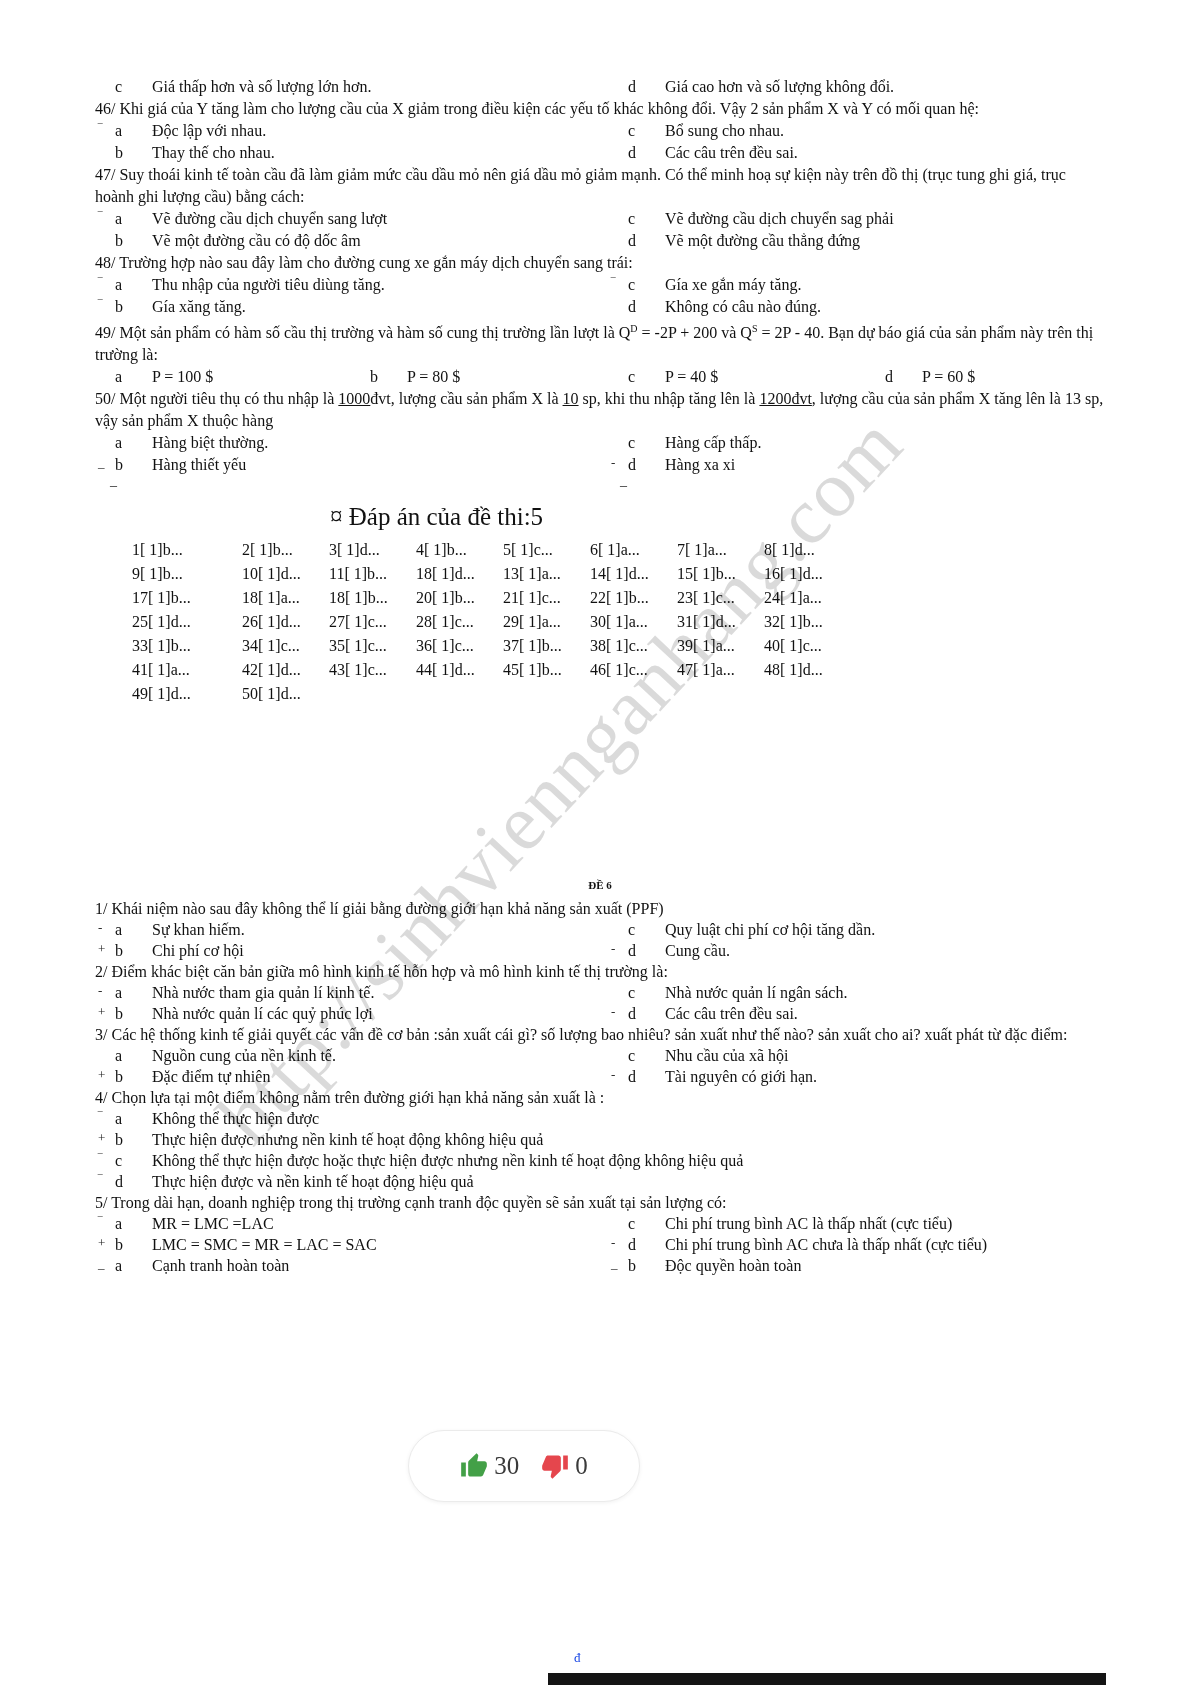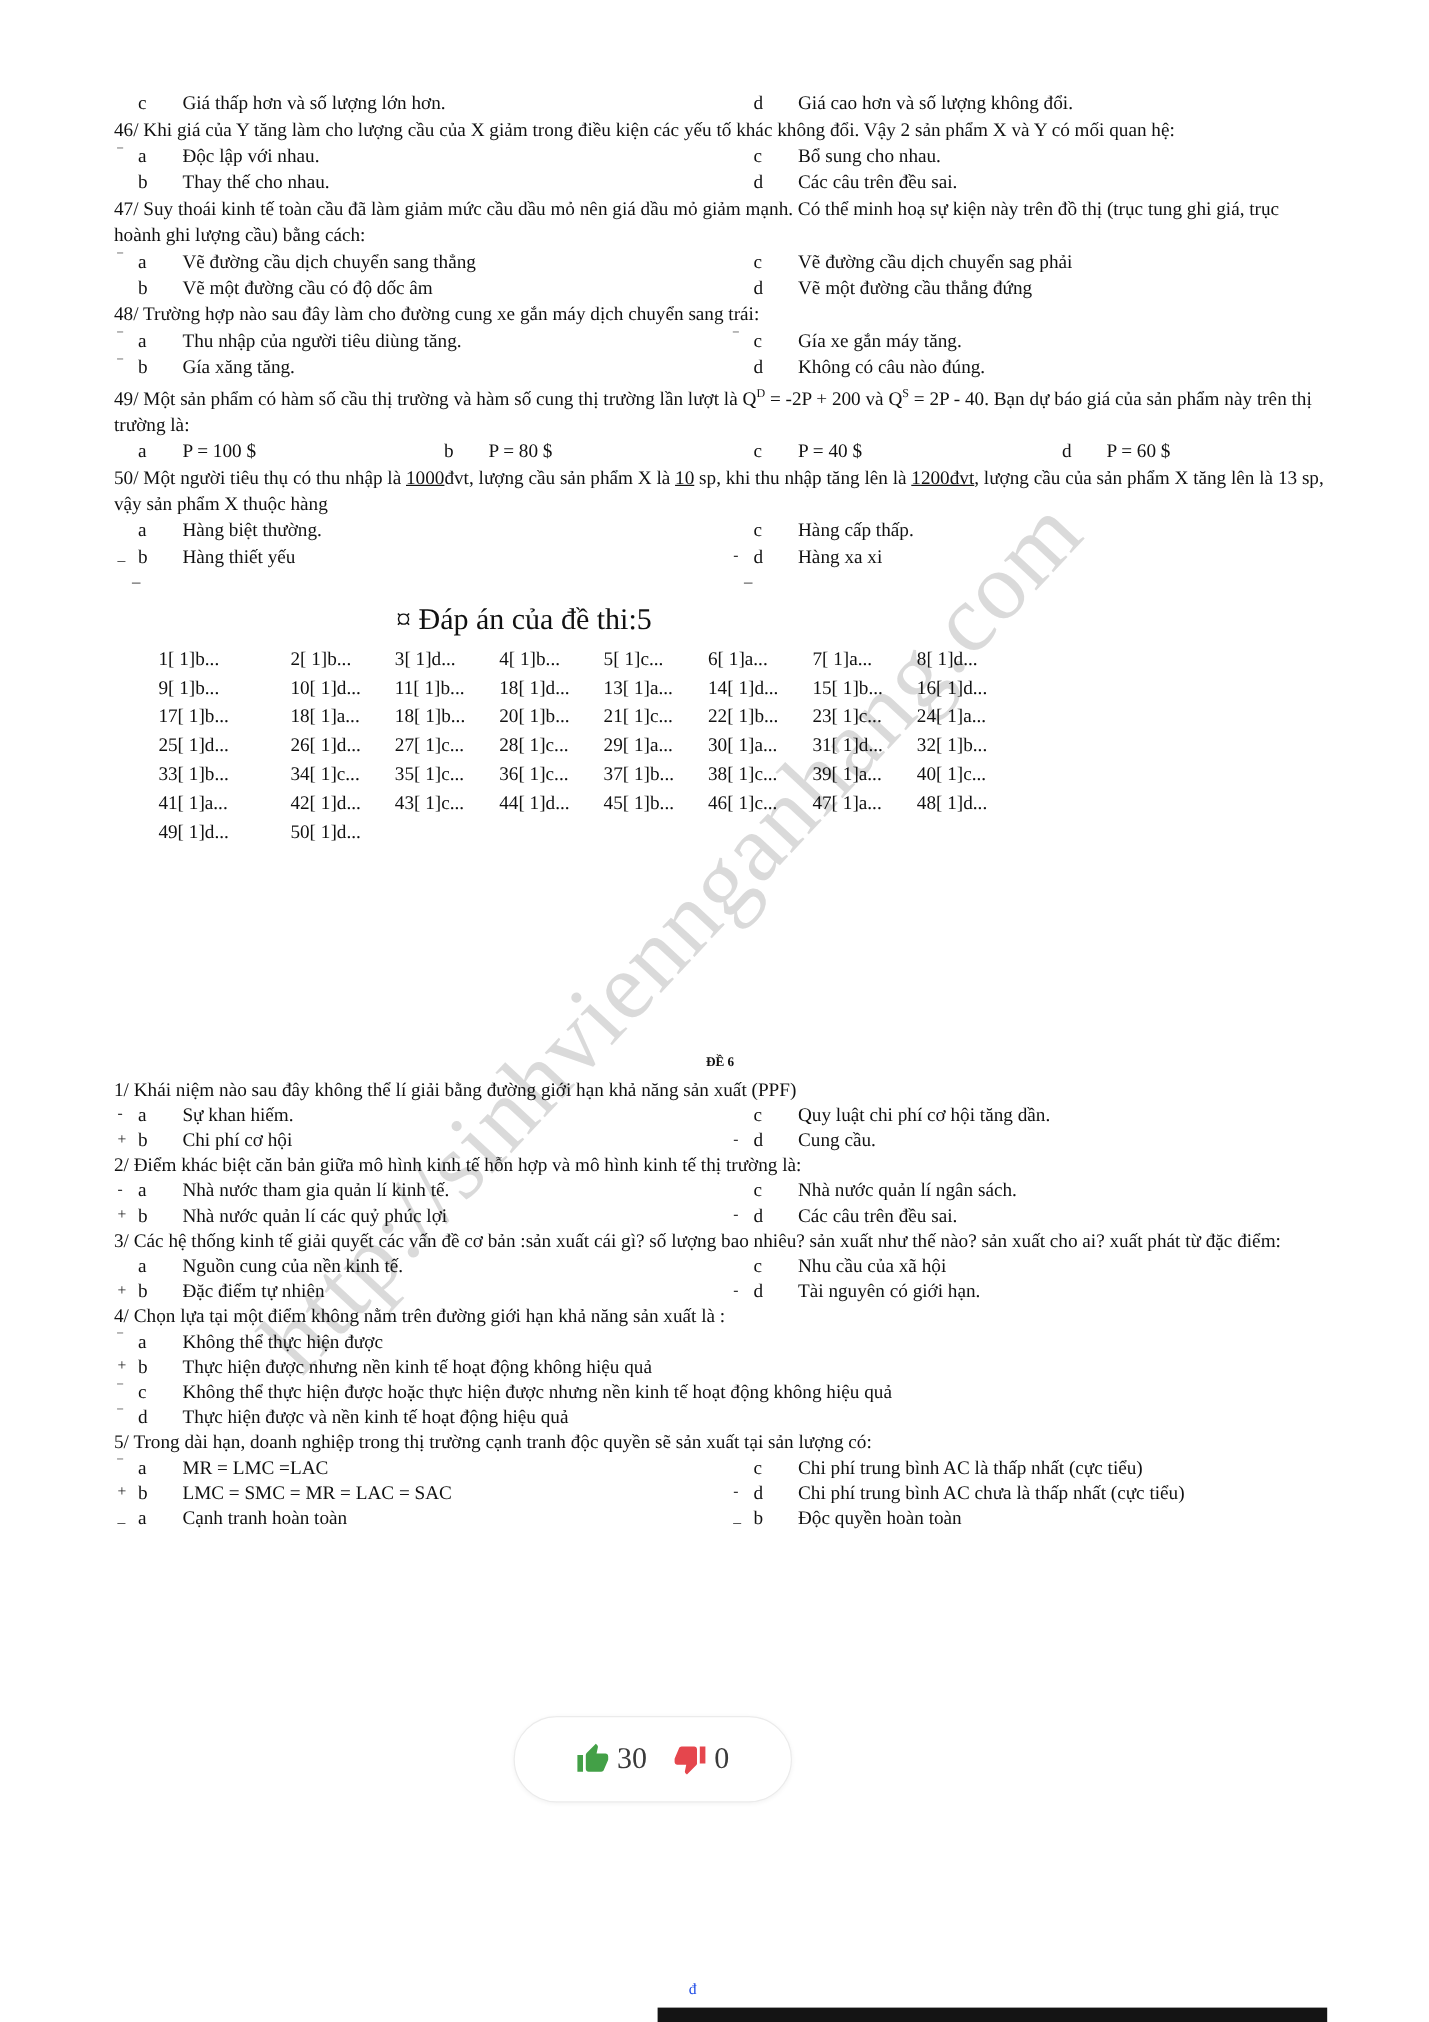--- a/index.html
+++ b/index.html
@@ -18,21 +18,21 @@
   .opt{position:relative;padding-left:57px;}
   .opt .letter{position:absolute;left:20px;top:0;}
   .opt .mark{position:absolute;left:3px;top:-2px;font-size:13px;color:#222;}
   .answer-key{margin-top:30px;}
   .ak-heading{font-size:25px;margin-left:235px;margin-bottom:10px;}
   .ansrow{display:grid;grid-template-columns:110px repeat(7,87px);margin-left:37px;line-height:24px;}
   .anscell{white-space:pre;}
   .de6-heading{text-align:center;font-weight:bold;font-size:11px;margin-top:168px;margin-bottom:2px;}
   .exam6{line-height:21px;}
   .stray{position:absolute;font-size:14px;color:#222;z-index:1;}
-  .vote-pill{position:absolute;left:428px;top:1430px;width:230px;height:70px;border:1px solid #ebebeb;
+  .vote-pill{position:absolute;left:408px;top:1430px;width:230px;height:70px;border:1px solid #ebebeb;
         border-radius:36px;box-shadow:0 1px 4px rgba(0,0,0,.06);display:flex;align-items:center;
         justify-content:center;gap:8px;background:#fff;z-index:2;}
   .vote-btn{display:flex;align-items:center;gap:6px;background:none;border:none;cursor:pointer;
         font-family:"Liberation Serif","DejaVu Serif",serif;font-size:25px;color:#3a3a3a;padding:0;}
   .vote-btn + .vote-btn{margin-left:14px;}
   .blackbar{position:absolute;left:548px;top:1673px;width:558px;height:12px;background:#141414;z-index:2;}
   .bluechar{position:absolute;left:574px;top:1650px;font-size:13px;color:#1947e5;z-index:2;}
 </style>
 </head>
 <body>
@@ -57,21 +57,21 @@
             <div class="opt"><span class="letter">c</span><span class="otext"><span>Bổ sung cho nhau.</span></span></div>
           </div>
           <div class="optrow optrow-2">
             <div class="opt"><span class="letter">b</span><span class="otext"><span>Thay thế cho nhau.</span></span></div>
             <div class="opt"><span class="letter">d</span><span class="otext"><span>Các câu trên đều sai.</span></span></div>
           </div>
         </div>
         <div class="question">
           <div class="stem"><span class="qnum">47/ </span><span>Suy thoái kinh tế toàn cầu đã làm giảm mức cầu dầu mỏ nên giá dầu mỏ giảm mạnh. Có thể minh hoạ sự kiện này trên đồ thị (trục tung ghi giá, trục hoành ghi lượng cầu) bằng cách:</span></div>
           <div class="optrow optrow-2">
-            <div class="opt"><span class="mark">‾</span><span class="letter">a</span><span class="otext"><span>Vẽ đường cầu dịch chuyển sang thẳng</span></span></div>
+            <div class="opt"><span class="mark">‾</span><span class="letter">a</span><span class="otext"><span>Vẽ đường cầu dịch chuyển sang lượt</span></span></div>
             <div class="opt"><span class="letter">c</span><span class="otext"><span>Vẽ đường cầu dịch chuyển sag phải</span></span></div>
           </div>
           <div class="optrow optrow-2">
             <div class="opt"><span class="letter">b</span><span class="otext"><span>Vẽ một đường cầu có độ dốc âm</span></span></div>
             <div class="opt"><span class="letter">d</span><span class="otext"><span>Vẽ một đường cầu thẳng đứng</span></span></div>
           </div>
         </div>
         <div class="question">
           <div class="stem"><span class="qnum">48/ </span><span>Trường hợp nào sau đây làm cho đường cung xe gắn máy dịch chuyển sang trái:</span></div>
           <div class="optrow optrow-2">

